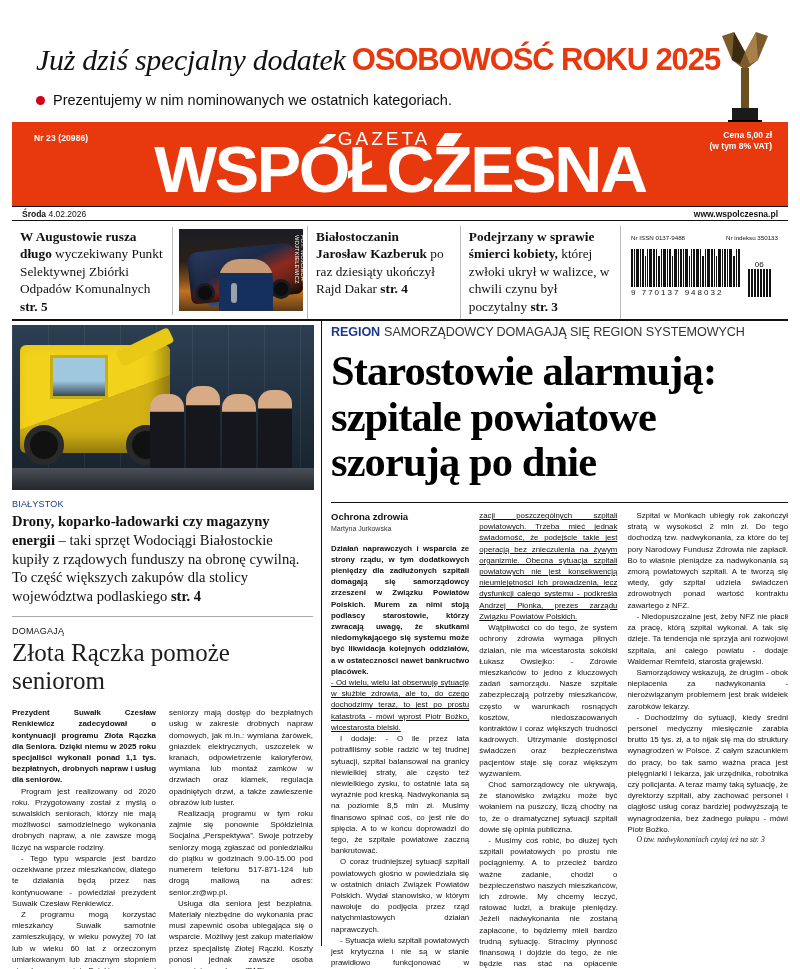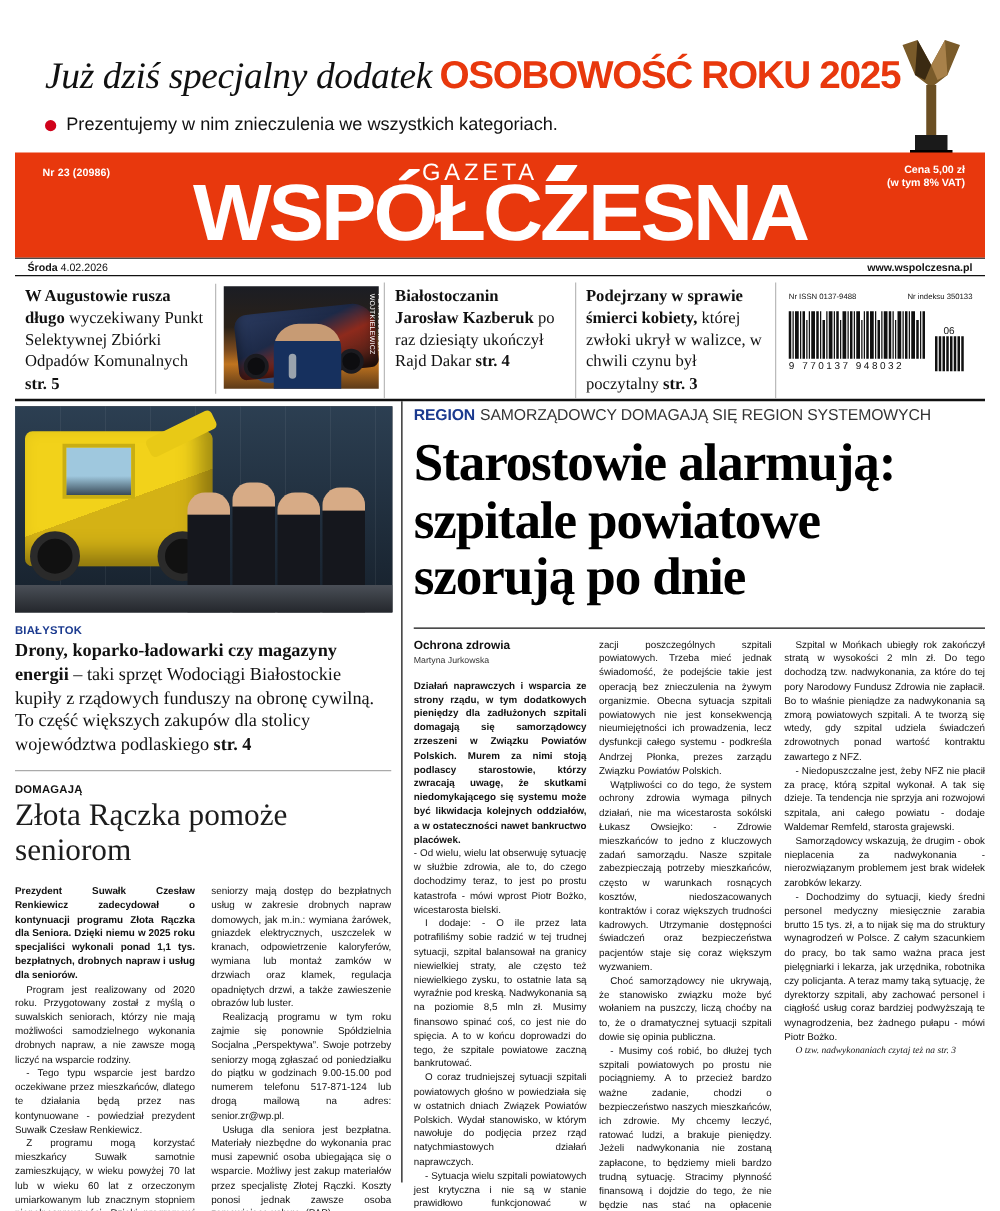--- a/index.html
+++ b/index.html
@@ -227,21 +227,21 @@
     background: linear-gradient(180deg,#d7ab86 0 18%, #15171d 19% 100%);
     border-radius: 14px 14px 0 0;
   }
   .lp-floor {
     position:absolute; left:0; right:0; bottom:0; height: 22px;
     background: linear-gradient(180deg,#4a4f57, #24272c);
   }
 
   .kicker {
     font-family:"Liberation Sans", sans-serif;
-    font-weight: bold; font-size: 9px; color:#1b3a8f;
+    font-weight: normal; font-size: 9px; color:#1b3a8f;
     letter-spacing: .2px; margin: 9px 0 3px 0;
   }
   .kicker.black { color:#111; }
   .lead-blurb {
     font-family:"Liberation Serif", serif;
     font-size: 14.6px; line-height: 1.29; margin-bottom: 10px;
   }
   .lead-blurb b { font-weight: bold; }
   .hr-thin { border-top: 1px solid #aaa; margin: 8px 0 9px 0; }
 
@@ -276,21 +276,21 @@
   }
   .story-rule { border-top: 1px solid #111; margin: 17px 0 7px 0; }
   .story-cols {
     display:flex; gap: 10px;
     font-family:"Liberation Sans", sans-serif;
     font-size: 7.85px; line-height: 1.43; text-align: justify; color:#111;
   }
   .sc { width: 148px; }
   .sc.wide { width: 172px; }
   .sc p { margin: 0; text-indent: 9px; }
-  .sc p.noind { text-indent: 0; }
+  .sc p.noind { text-indent: 0; text-decoration: underline; }
   .sc p.first { text-indent:0; font-weight: bold; }
   .dept {
     font-family:"Liberation Sans", sans-serif;
     font-weight:bold; font-size: 9.5px; margin-bottom: 0;
   }
   .byline {
     font-family:"Liberation Sans", sans-serif;
     font-size: 7px; color:#333; margin-bottom: 9px;
   }
   .endnote {
@@ -302,21 +302,21 @@
 <body>
 
 <div class="page">
 
   <div class="promo">
     <div class="promo-line1">
       <span class="promo-italic">Już dziś specjalny dodatek</span><span class="promo-bold">OSOBOWOŚĆ ROKU 2025</span>
     </div>
     <div class="promo-line2">
       <span class="bullet-dot"></span>
-      <span>Prezentujemy w nim znieczulenia we wszystkich kategoriach.</span>
+      <span>Prezentujemy w nim nominowanych we ostatnich kategoriach.</span>
     </div>
     <svg class="trophy" viewBox="0 0 62 98">
       <path d="M8 6 L20 2 L31 22 L42 2 L54 6 L44 30 L31 40 L18 30 Z" fill="#7a5b2a"></path>
       <path d="M20 2 L31 22 L26 34 L18 30 Z" fill="#3a2a12"></path>
       <path d="M42 2 L31 22 L36 34 L44 30 Z" fill="#a8814a"></path>
       <rect x="27" y="38" width="8" height="40" fill="#6b4f23"></rect>
       <rect x="18" y="78" width="26" height="14" fill="#1a1a1a"></rect>
       <rect x="14" y="90" width="34" height="6" fill="#000"></rect>
     </svg>
   </div>

